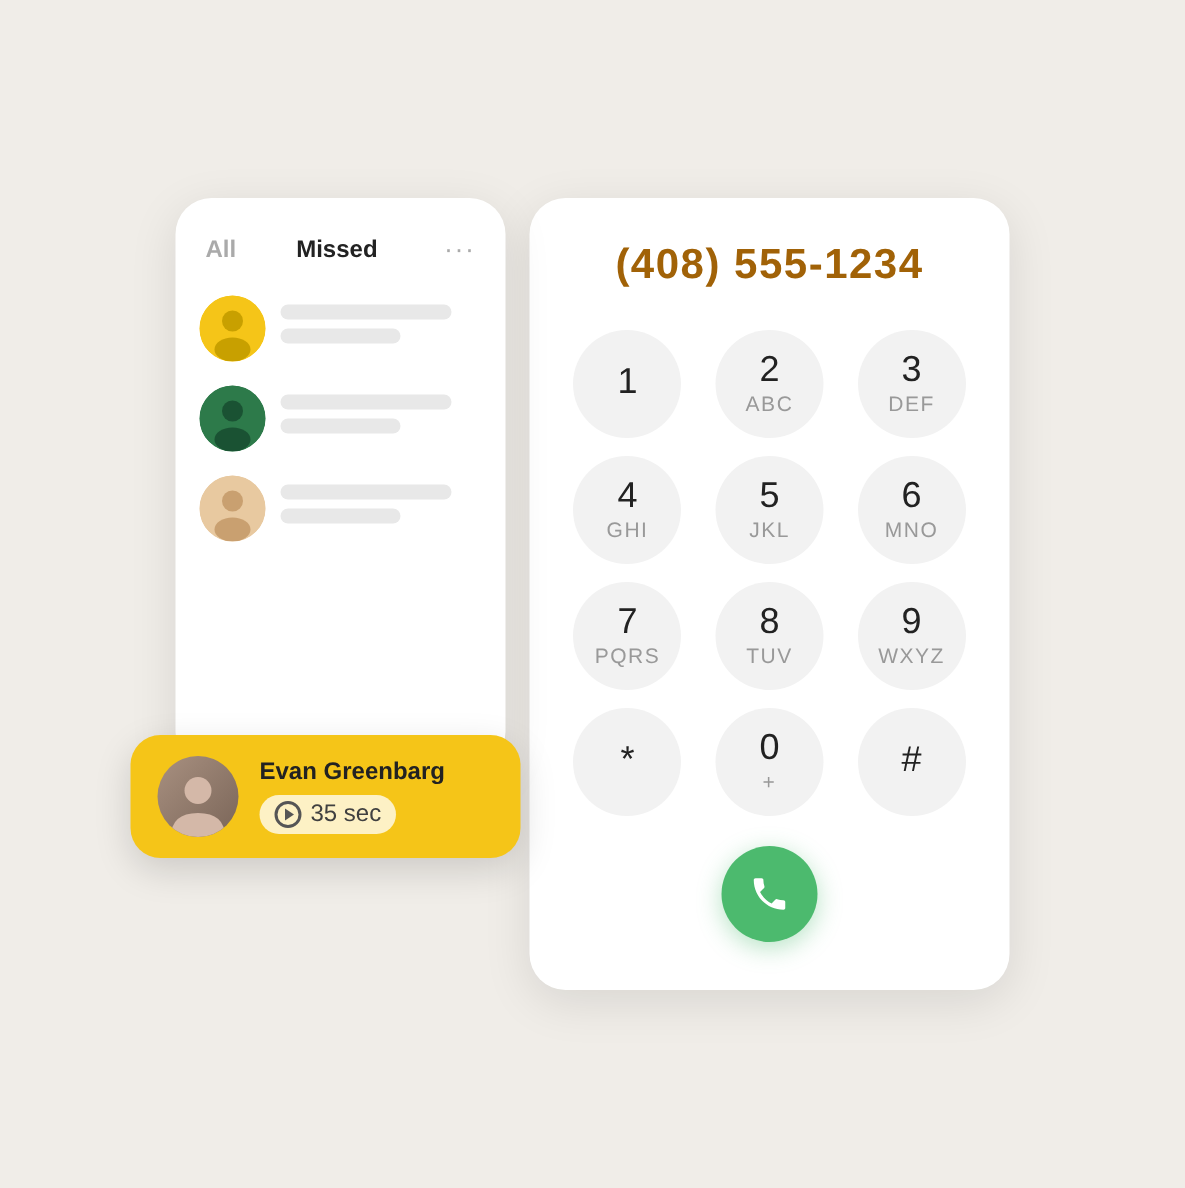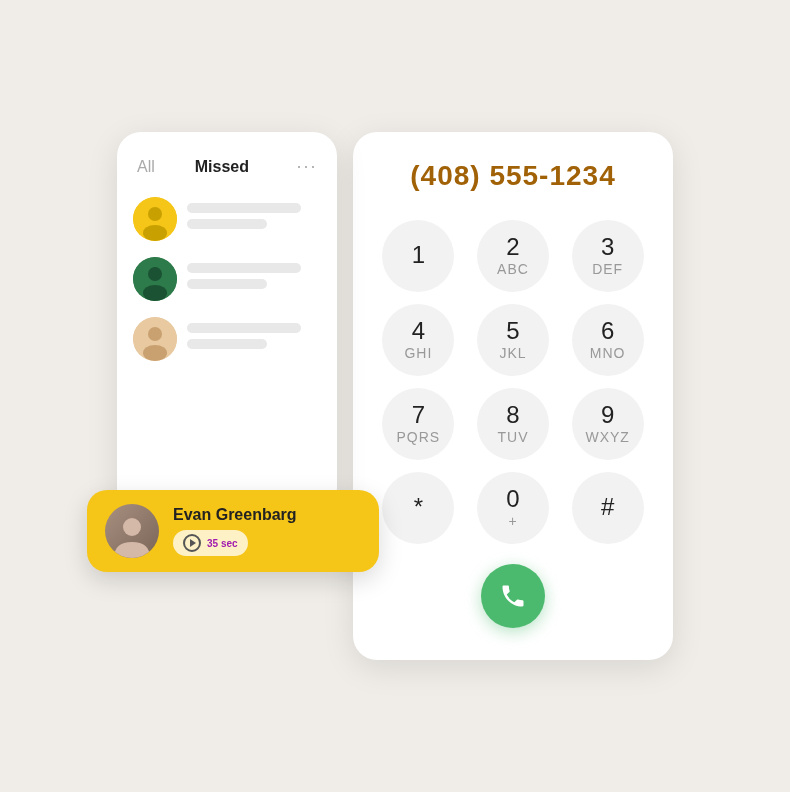--- a/index.html
+++ b/index.html
@@ -38,21 +38,21 @@
       align-items: center;
       gap: 16px;
       margin-bottom: 20px;
       padding: 0 4px;
     }
 
     .tab-item {
       font-size: 16px;
       color: #aaa;
       cursor: pointer;
-      font-weight: 400;
+      font-weight: 700;
     }
 
     .tab-item.active {
       color: #222;
       font-weight: 600;
       margin-left: 24px;
     }
 
     .tab-dots {
       margin-left: auto;
@@ -122,21 +122,21 @@
       position: absolute;
       bottom: -60px;
       left: -30px;
       background: #f5c518;
       border-radius: 20px;
       padding: 14px 18px;
       display: flex;
       align-items: center;
       gap: 14px;
       box-shadow: 0 8px 24px rgba(0,0,0,0.15);
-      width: 292px;
+      width: 260px;
       z-index: 10;
     }
 
     .notif-avatar {
       width: 54px;
       height: 54px;
       border-radius: 50%;
       background: #8c7b6e;
       flex-shrink: 0;
       overflow: hidden;
@@ -181,23 +181,23 @@
     .play-triangle {
       width: 0;
       height: 0;
       border-left: 6px solid #555;
       border-top: 4px solid transparent;
       border-bottom: 4px solid transparent;
       margin-left: 2px;
     }
 
     .duration-text {
-      font-size: 10px;
-      font-weight: 700;
-      color: #a21caf;
+      font-size: 16px;
+      font-weight: 400;
+      color: #404040;
     }
 
     
     .dialer-panel {
       width: 320px;
       background: #ffffff;
       border-radius: 24px;
       padding: 28px 24px 32px;
       box-shadow: 0 8px 32px rgba(0,0,0,0.10);
     }

